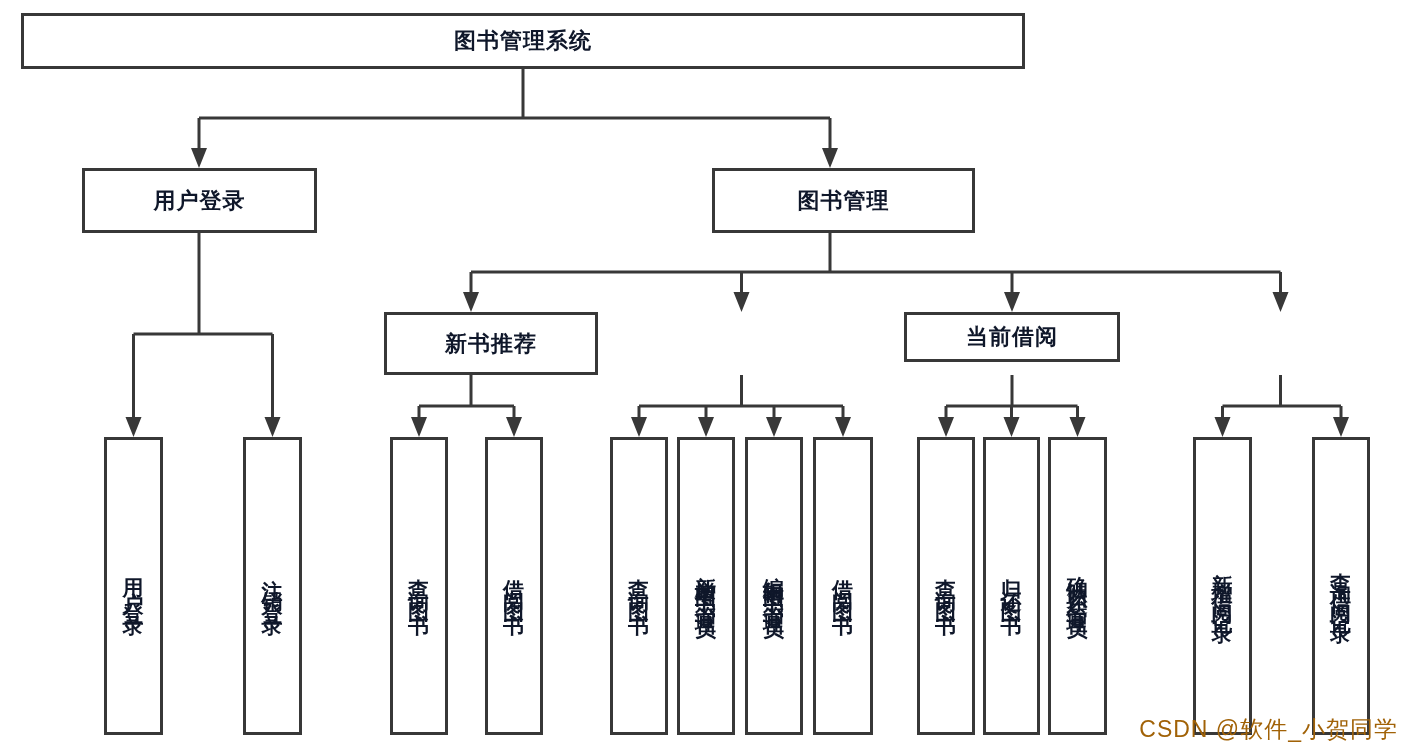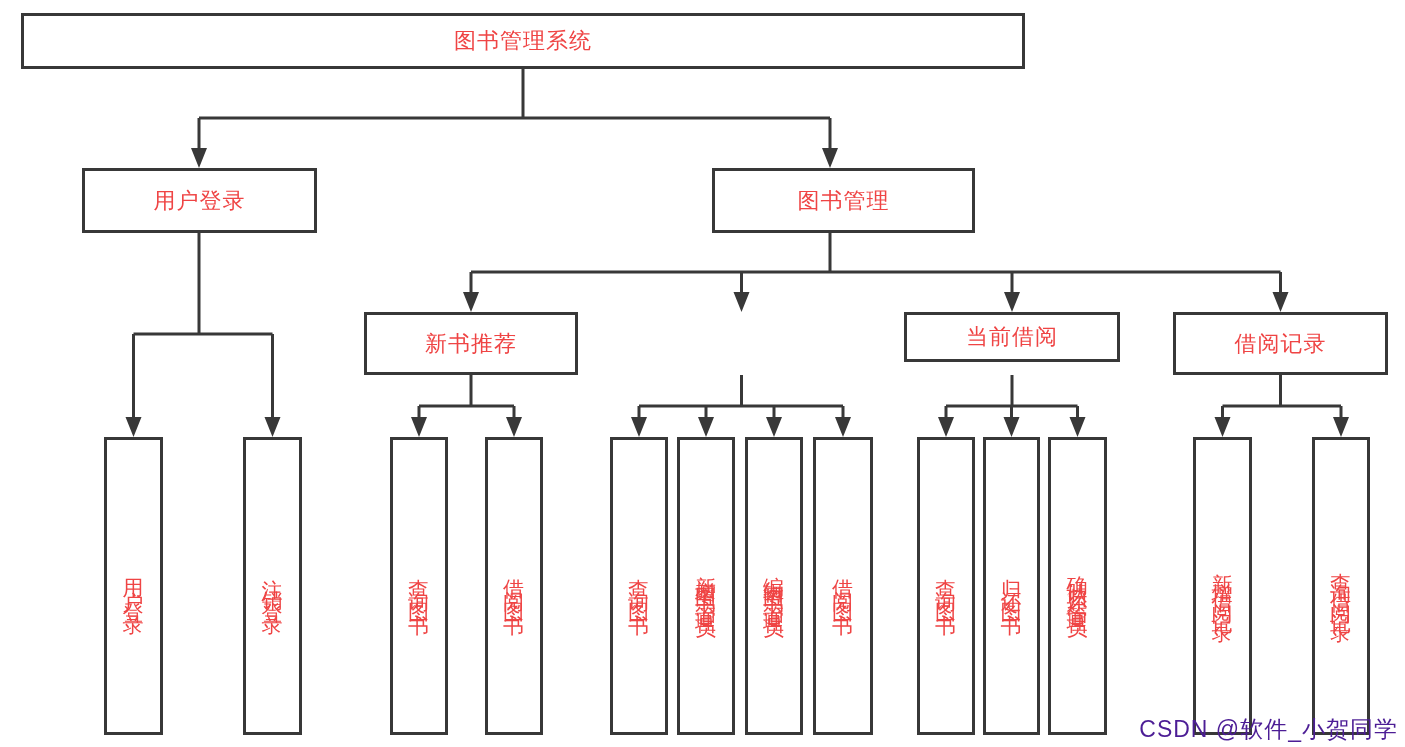--- a/index.html
+++ b/index.html
@@ -4,42 +4,43 @@
 <style>
   html,body{margin:0;padding:0;background:#ffffff;}
   body{font-family:"Liberation Sans","DejaVu Sans",sans-serif;}
   #canvas{position:relative;width:1405px;height:747px;background:#ffffff;overflow:hidden;}
   svg.connectors{position:absolute;left:0;top:0;pointer-events:none;}
   .box{
     position:absolute;
     box-sizing:border-box;
     background:#ffffff;
     border:3px solid #383838;
-    color:#ef4444;
+    color:#0f172a;
     display:flex;
     align-items:center;
     justify-content:center;
     z-index:2;
+    font-weight:bold;
   }
   .hbox{font-size:22px;letter-spacing:1px;}
   .vbox{
     writing-mode:vertical-rl;
     text-orientation:mixed;
     font-size:21px;
     line-height:1;
   }
   .ls4{letter-spacing:12px;}
   .ls6{letter-spacing:10px;}
   .ls9{letter-spacing:6px;}
   .watermark{
     position:absolute;
     top:714px;
     right:7px;
     font-size:23px;
-    color:#4c1d95;
+    color:#a16207;
     letter-spacing:1px;
     z-index:5;
     white-space:nowrap;
   }
 </style>
 </head>
 <body>
 
 <div id="canvas">
 
@@ -72,23 +73,22 @@
       M1069.5 417 L1085.5 417 L1077.5 437 Z
       M1214.5 417 L1230.5 417 L1222.5 437 Z
       M1333 417 L1349 417 L1341 437 Z"></path>
   </svg>
 
   <div class="box hbox" style="left:21px;top:13px;width:1004px;height:56px">图书管理系统</div>
 
   <div class="box hbox" style="left:82px;top:168px;width:235px;height:65px">用户登录</div>
   <div class="box hbox" style="left:712px;top:168px;width:263px;height:65px">图书管理</div>
 
-  <div class="box hbox" style="left:364px;top:312px;width:214px;height:63px">新书推荐</div>
+  <div class="box hbox" style="left:384px;top:312px;width:214px;height:63px">新书推荐</div>
   <div class="box hbox" style="left:904px;top:312px;width:216px;height:50px">当前借阅</div>
-  <div class="box hbox" style="left:1173px;top:312px;width:215px;height:63px">借阅记录</div>
 
   <div class="box vbox ls4" style="left:104px;top:437px;width:59px;height:298px">用户登录</div>
   <div class="box vbox ls4" style="left:243px;top:437px;width:59px;height:298px">注销登录</div>
 
   <div class="box vbox ls4" style="left:390px;top:437px;width:58px;height:298px">查询图书</div>
   <div class="box vbox ls4" style="left:485px;top:437px;width:58px;height:298px">借阅图书</div>
 
   <div class="box vbox ls4" style="left:610px;top:437px;width:58px;height:298px">查询图书</div>
   <div class="box vbox ls9" style="left:677px;top:437px;width:58px;height:298px">新增图书（管理员）</div>
   <div class="box vbox ls9" style="left:745px;top:437px;width:58px;height:298px">编辑图书（管理员）</div>

